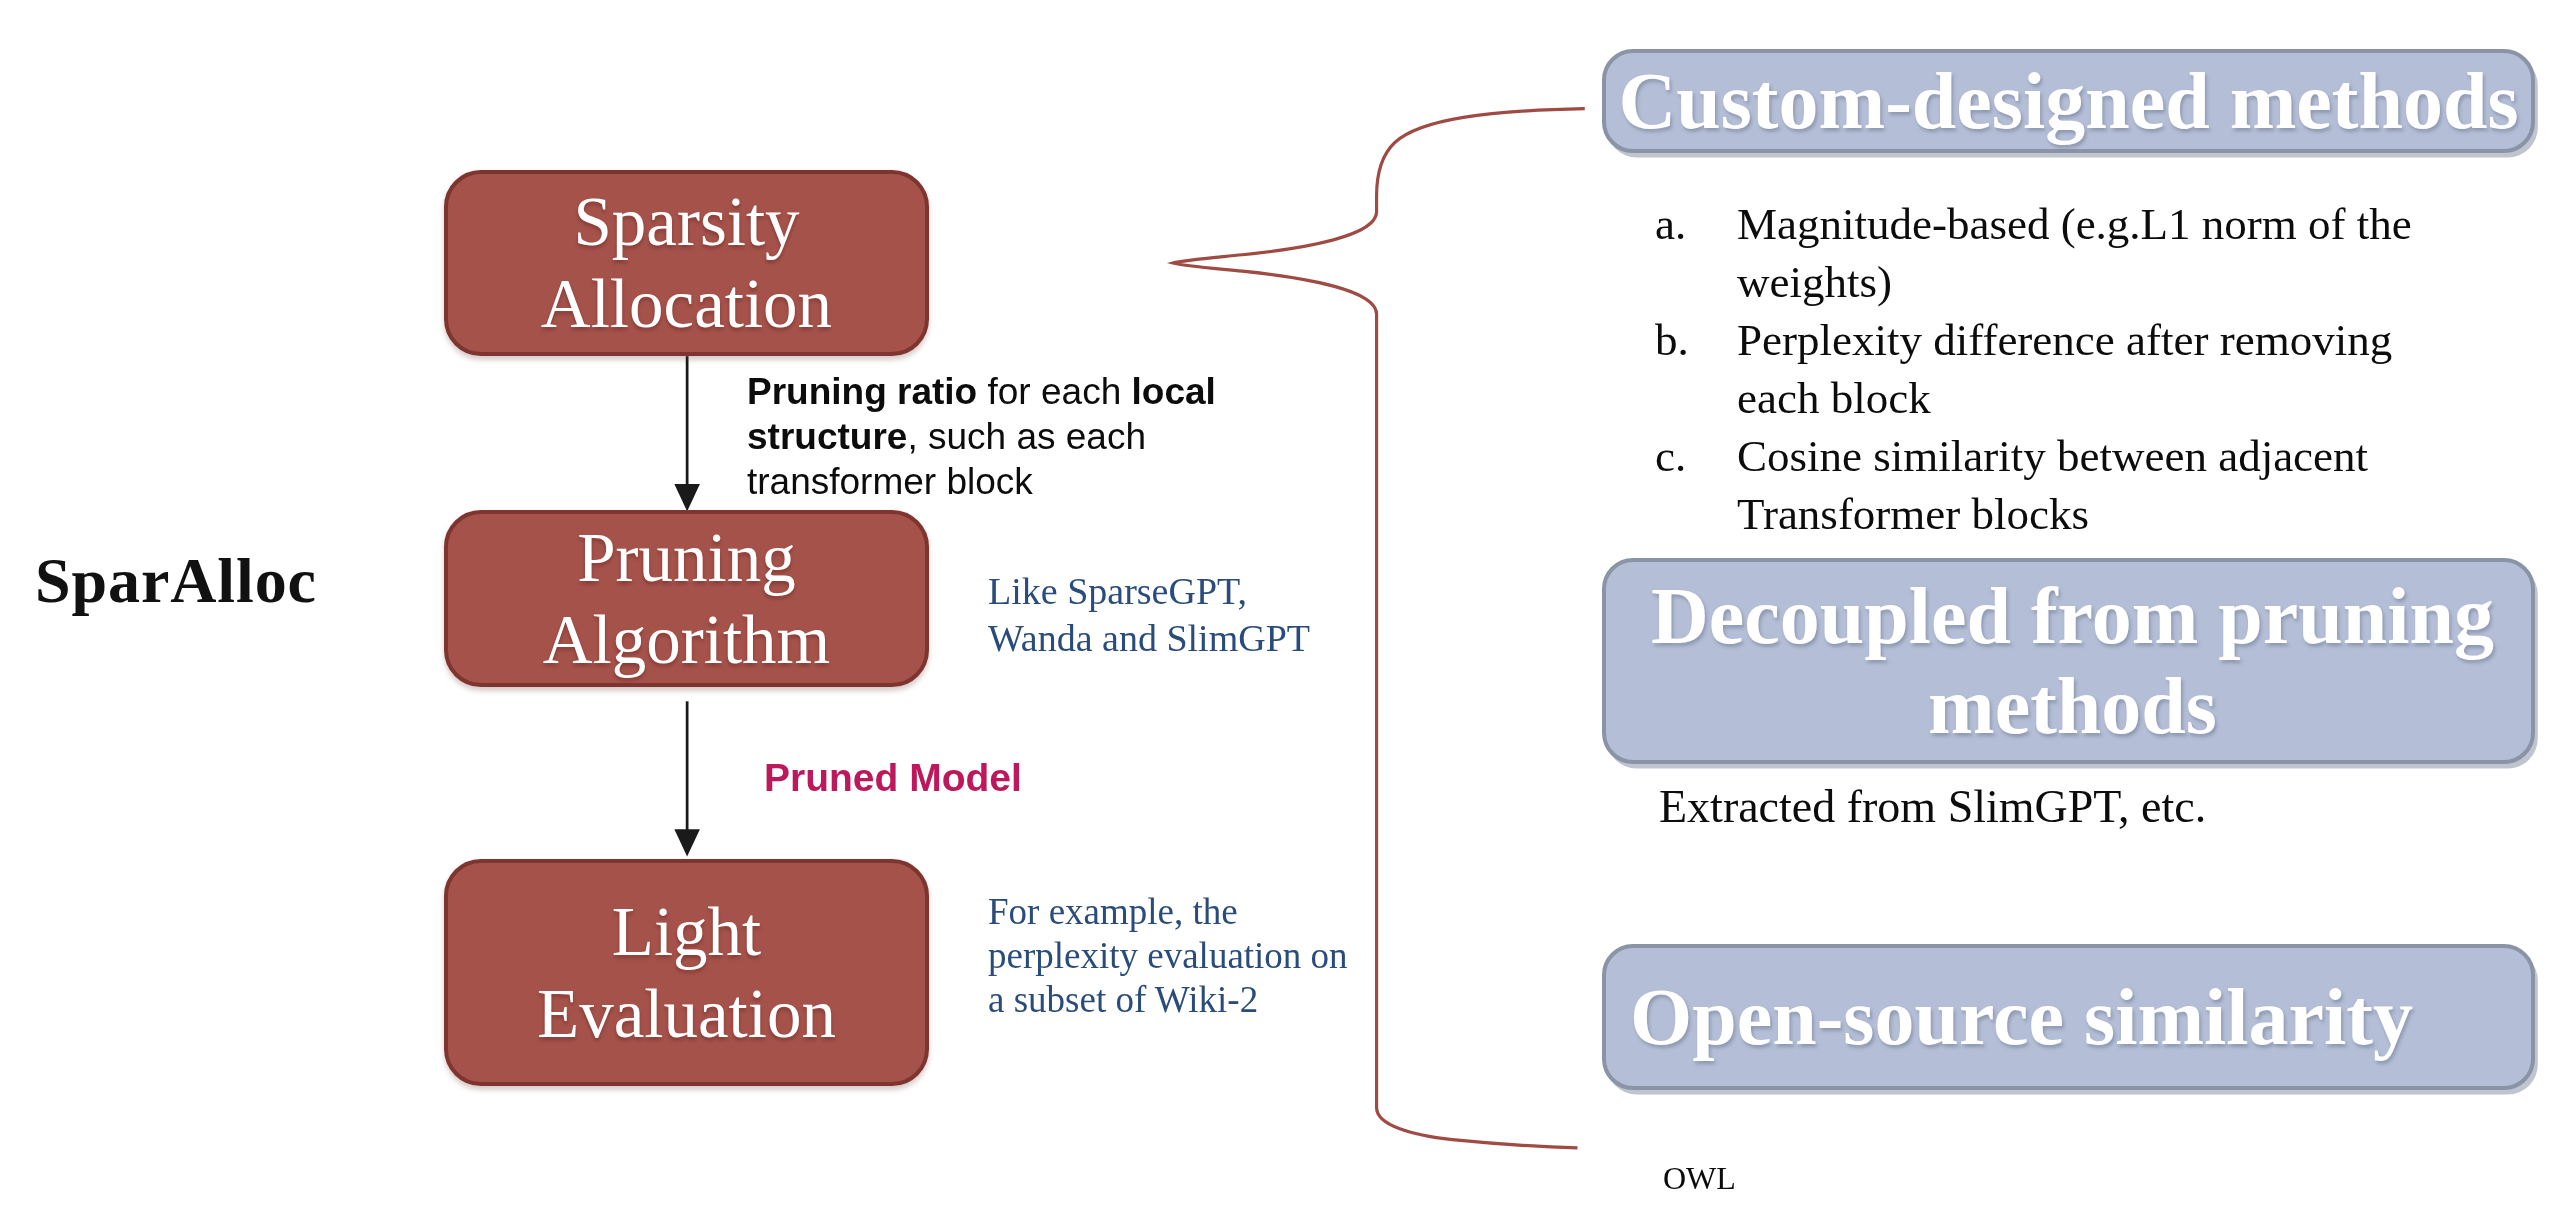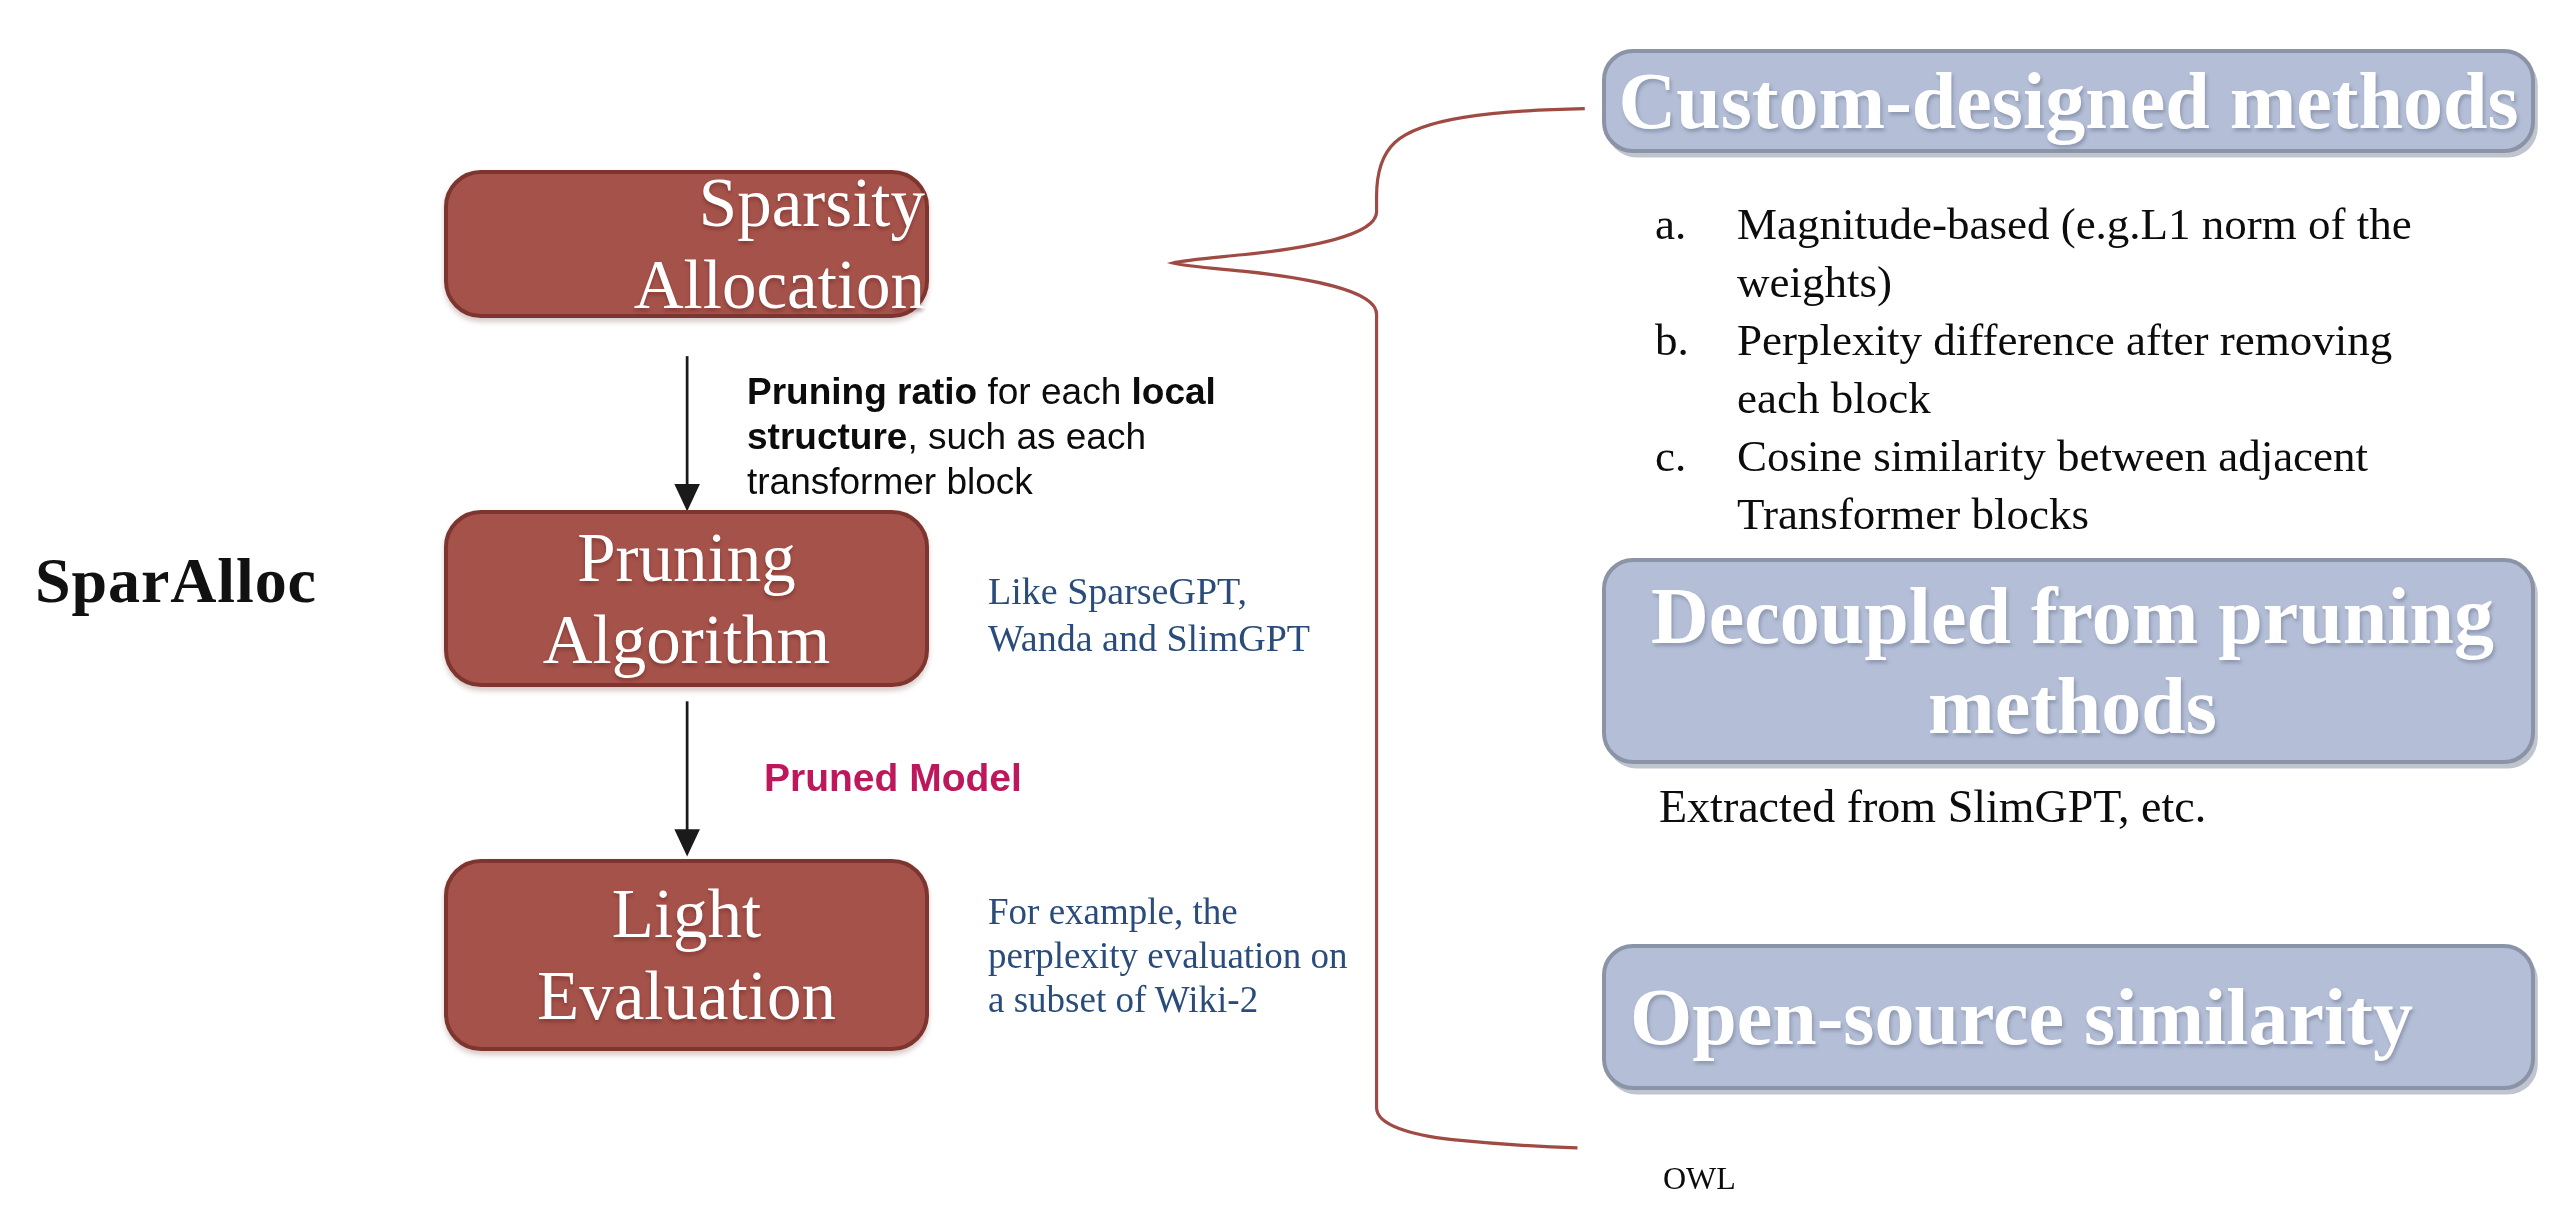--- a/index.html
+++ b/index.html
@@ -110,37 +110,37 @@
          C 1320 283, 1295 285, 1284 288
          C 1295 291, 1320 293, 1360 297
          C 1430 304, 1507 318, 1507 344
          L 1507 1213
          C 1507 1232, 1545 1243, 1590 1248
          C 1640 1253, 1690 1256, 1727 1257" fill="none" stroke="#9F4A43" stroke-width="3.5"></path>
   </svg>
 
   <div class="abs main-label">SparAlloc</div>
 
-  <div class="abs flow-box" style="top:170px;height:148px;align-items:flex-end;">
+  <div class="abs flow-box" style="top:170px;height:186px;">
     <span class="bline">Sparsity</span>
     <span class="bline">Allocation</span>
   </div>
 
   <div class="abs edge-label-1"><b>Pruning ratio</b><span> for each </span><b>local structure</b><span>, such as each transformer block</span></div>
 
   <div class="abs flow-box" style="top:510px;height:177px;">
     <span class="bline">Pruning</span>
     <span class="bline">Algorithm</span>
   </div>
 
   <div class="abs side-note side-note-1">Like SparseGPT, Wanda and SlimGPT</div>
 
   <div class="abs edge-label-2">Pruned Model</div>
 
-  <div class="abs flow-box" style="top:859px;height:192px;">
+  <div class="abs flow-box" style="top:859px;height:227px;">
     <span class="bline">Light</span>
     <span class="bline">Evaluation</span>
   </div>
 
   <div class="abs side-note side-note-2">For example, the perplexity evaluation on a subset of Wiki-2</div>
 
   <div class="abs cat-box cat-box-a">
     <span>Custom-designed methods</span>
   </div>
 

